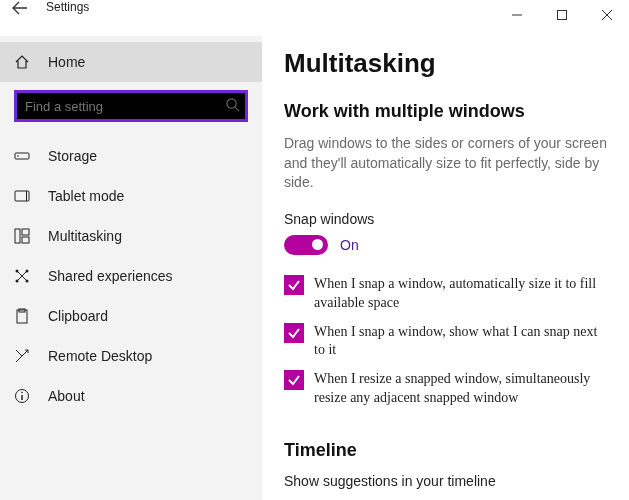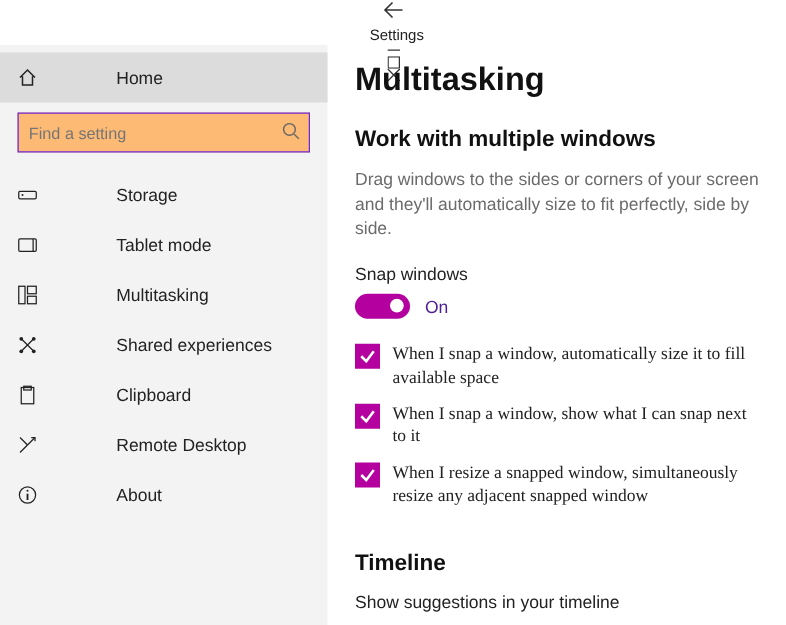--- a/index.html
+++ b/index.html
@@ -1,34 +1,34 @@
 <!DOCTYPE html>
 <html><head>
 <meta charset="utf-8">
 <style>
   * { box-sizing: border-box; margin: 0; padding: 0; font-family: "Segoe UI", Arial, sans-serif; }
   body { width: 629px; height: 500px; background: #fff; overflow: hidden; position: relative; }
 
-  .titlebar { display: flex; align-items: center; height: 36px; flex-direction: column; }
+  .titlebar { display: flex; align-items: flex-start; height: 36px; }
   .titlebar .back { width: 40px; text-align: center; font-size: 16px; color: #333; cursor: pointer; }
   .titlebar .title { font-size: 12px; color: #222; margin-left: 6px; }
   .titlebar .spacer { flex: 1; }
   .caption-btn { width: 45px; height: 30px; display: flex; align-items: center; justify-content: center; font-size: 12px; color: #333; cursor: pointer; font-family: "Segoe UI Symbol", Arial; }
 
   .container { display: flex; height: calc(500px - 36px); }
 
   .sidebar { width: 262px; background: #f3f3f3; padding-top: 6px; border-right: none; }
-  .nav-item { display: flex; align-items: center; height: 40px; padding: 0 14px; cursor: pointer; gap: 45px; }
+  .nav-item { display: flex; align-items: center; height: 40px; padding: 0 14px; cursor: pointer; }
   .nav-item.selected { background: #dcdcdc; }
   .nav-icon { width: 16px; height: 16px; display: flex; align-items: center; justify-content: center; margin-right: 18px; color: #222; }
   .nav-label { font-size: 14px; color: #222; }
 
   .search-wrap { padding: 8px 14px 14px 14px; }
   .search-box { position: relative; }
-  .search-box input { width: 100%; height: 32px; border: 1px solid #6d28d9; background: #fdba74; padding: 0 30px 0 8px; font-size: 13px; color: #666; outline: none; }
+  .search-box input { width: 100%; height: 32px; border: 3px solid #6d28d9; background: #000000; padding: 0 30px 0 8px; font-size: 13px; color: #666; outline: none; }
   .search-box .sicon { position: absolute; right: 8px; top: 7px; color: #666; }
 
   .section-header { font-weight: 600; font-size: 13px; padding: 4px 14px 8px 14px; color: #111; }
 
   .main { flex: 1; padding: 12px 22px 0 22px; overflow: hidden; }
   .page-title { font-size: 26px; font-weight: 600; color: #111; margin-bottom: 22px; }
   .sub-title { font-size: 18px; font-weight: 700; color: #111; margin-bottom: 12px; }
   .desc { font-size: 14px; color: #6b6b6b; line-height: 1.4; margin-bottom: 18px; max-width: 330px; }
   .field-label { font-size: 14px; color: #222; margin-bottom: 8px; }
 

